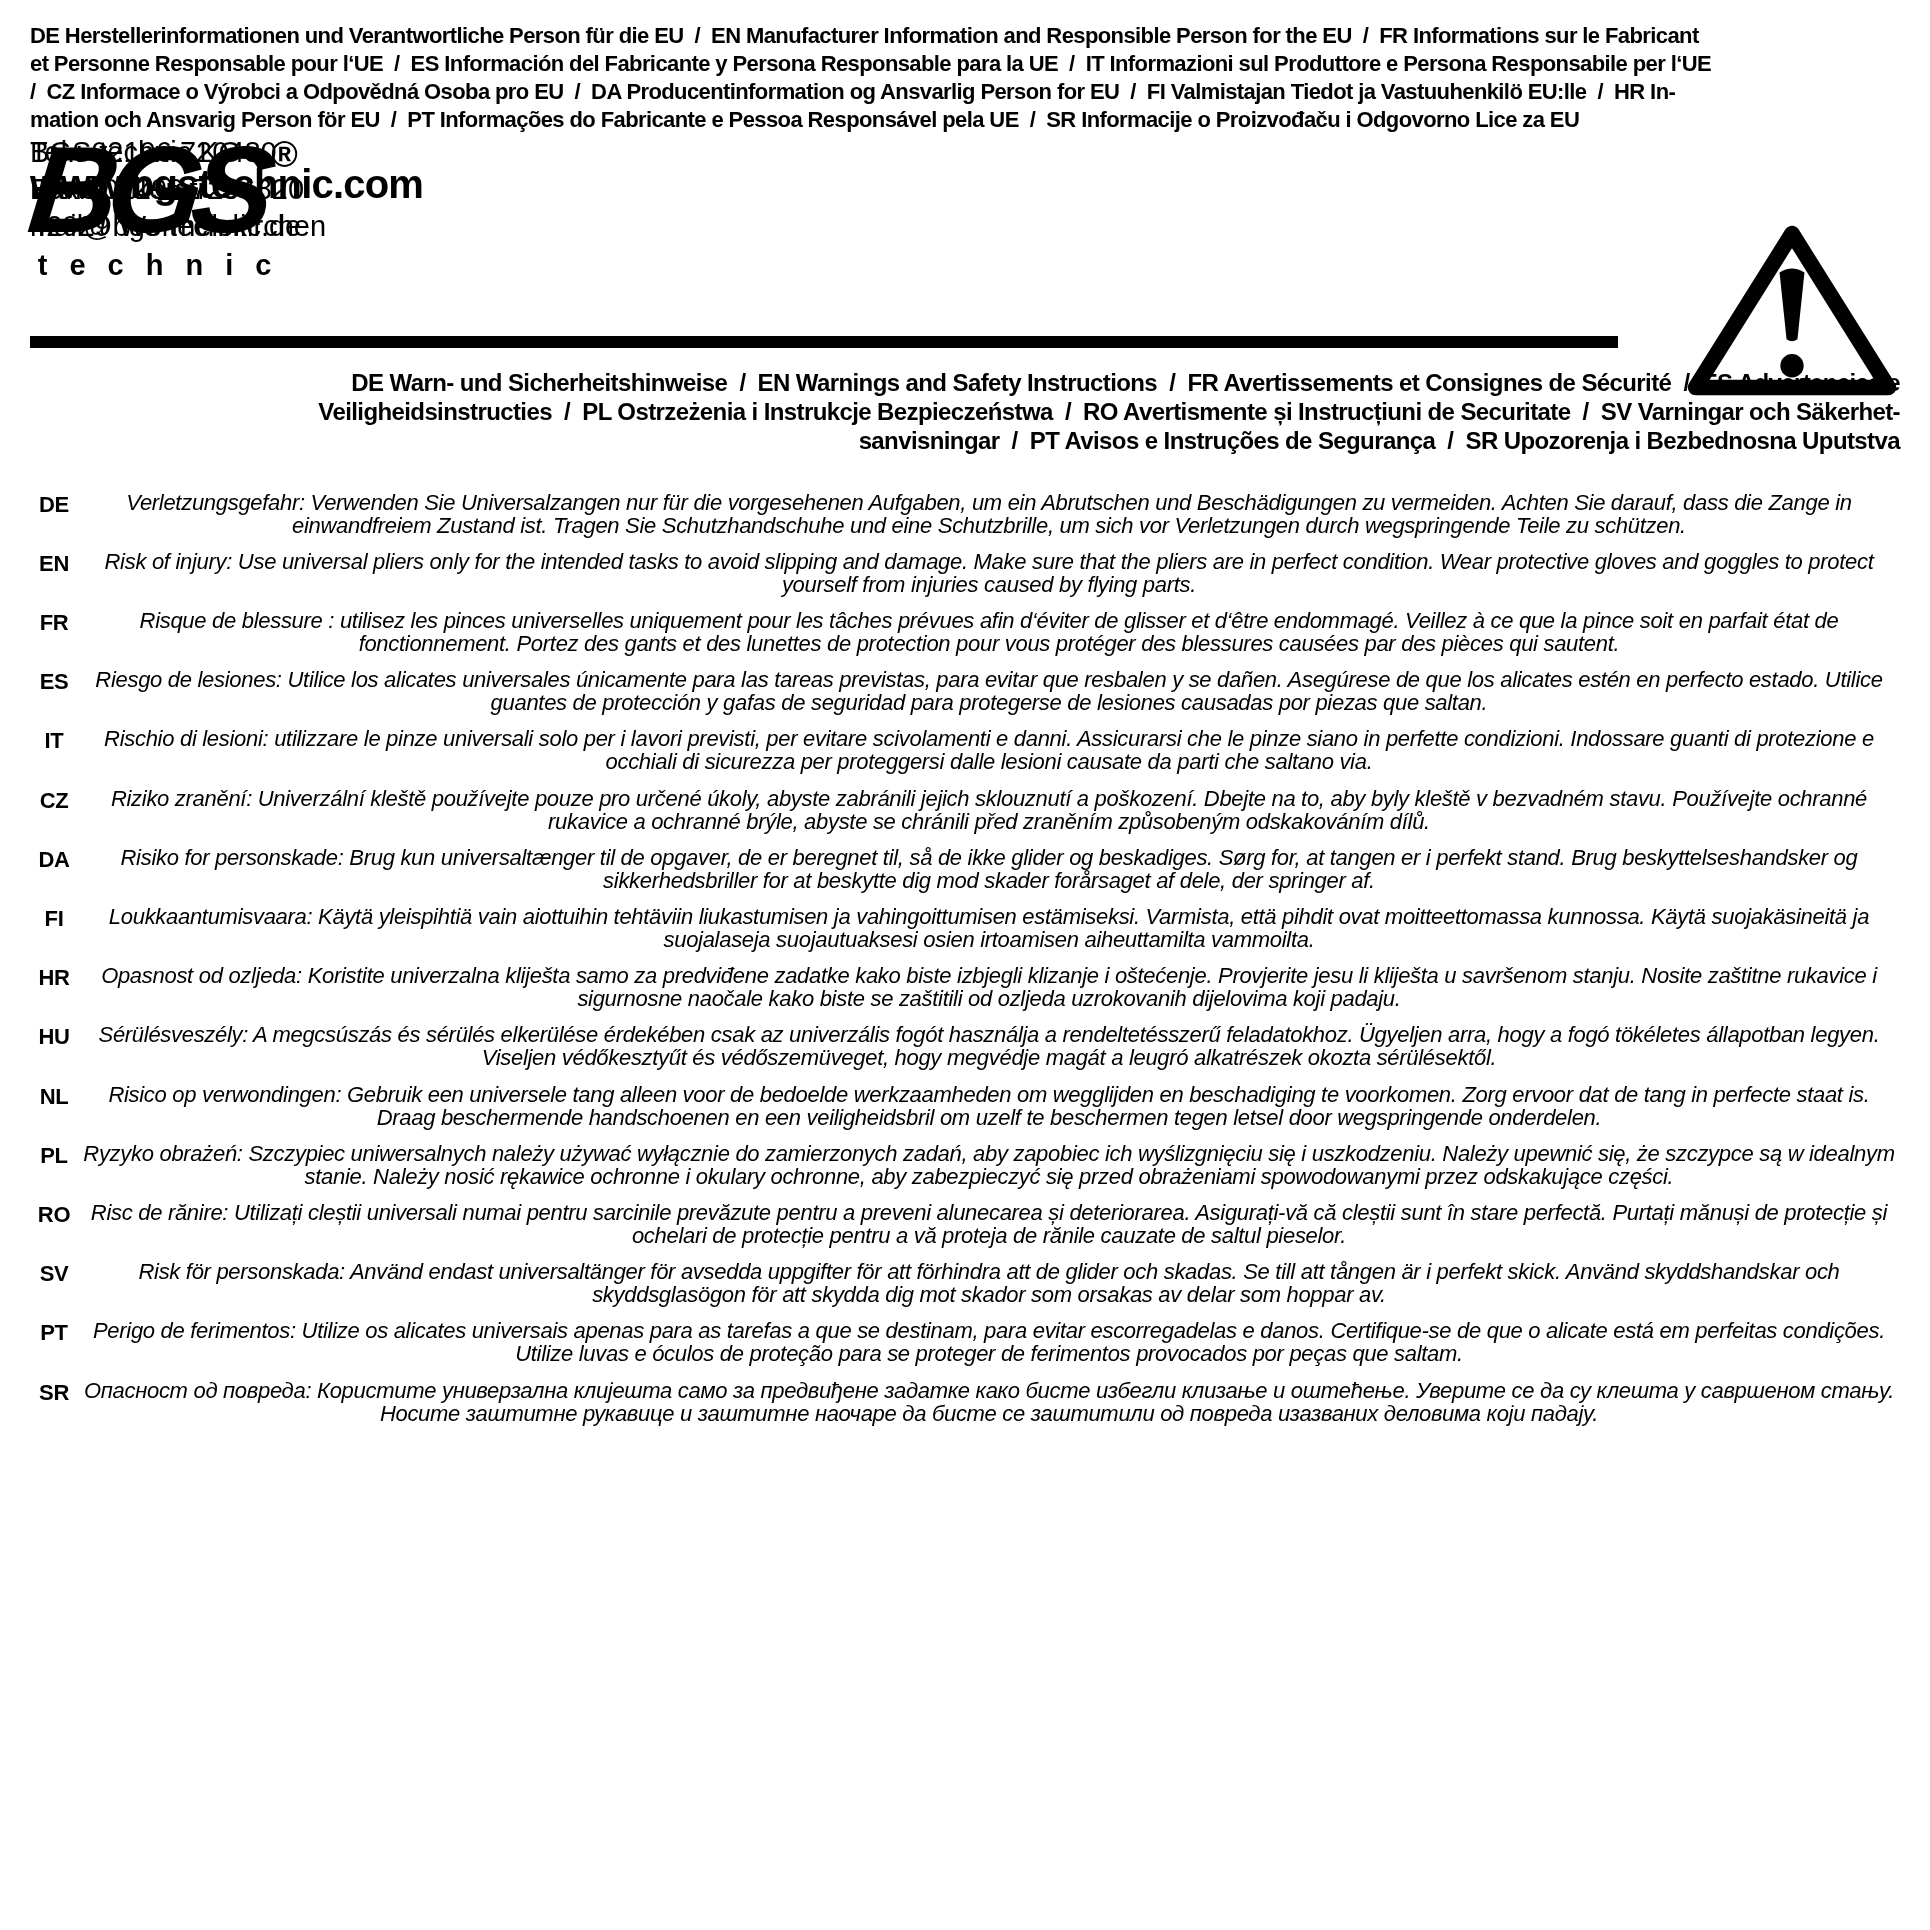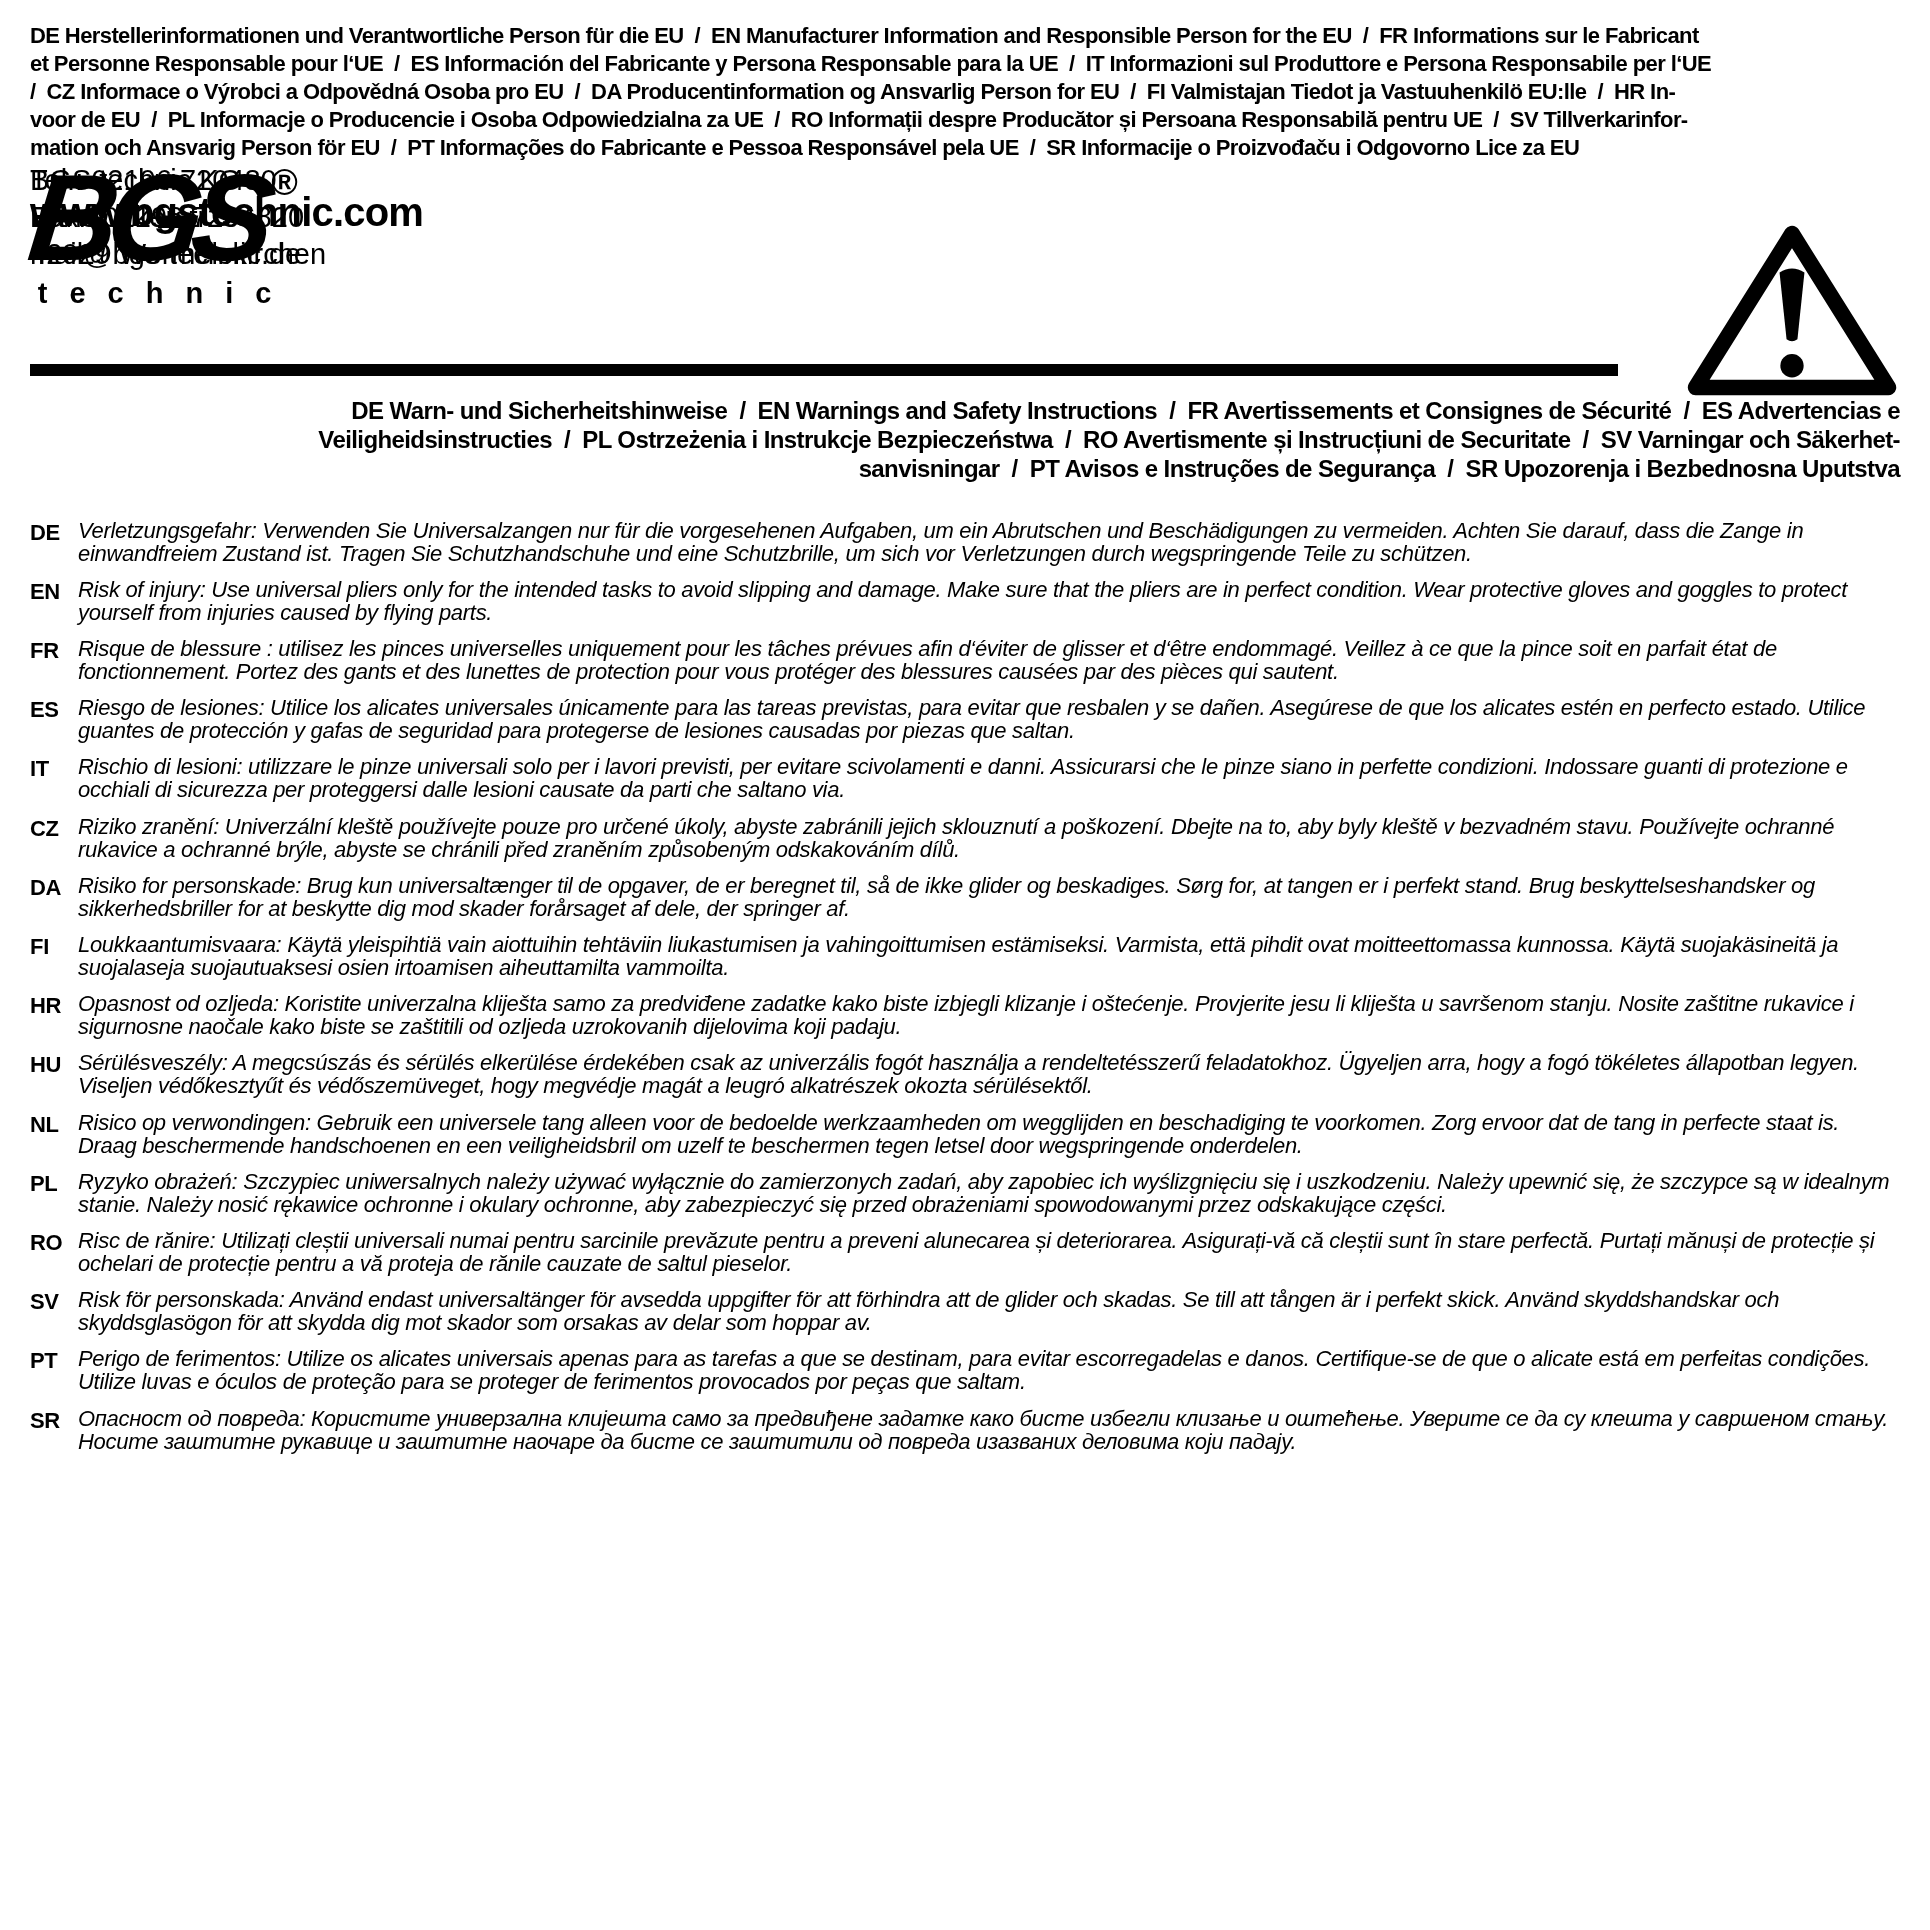--- a/index.html
+++ b/index.html
@@ -50,21 +50,21 @@
 
   
   .whdr { margin: 20px 30px 0 30px; }
   .whdr-line {
     font-size: 24px; font-weight: bold; line-height: 29px;
     letter-spacing: -0.6px; white-space: pre; text-align: right;
   }
 
   
   .wlist { margin: 36px 30px 0 30px; }
-  .wrow { display: flex; margin-bottom: 13.2px; }
+  .wrow { display: flex; margin-bottom: 13.2px; text-align: center; }
   .wcode {
     flex: 0 0 48px; font-weight: bold;
     font-size: 22px; line-height: 27px; letter-spacing: -0.3px;
   }
   .wtext {
     flex: 1 1 auto;
     font-size: 22px; line-height: 23px; letter-spacing: -0.3px; font-style: italic;
   }
 </style>
 </head>
@@ -72,21 +72,20 @@
 
 <div class="hdr">
 
     <div class="hdr-line">DE Herstellerinformationen und Verantwortliche Person für die EU  /  EN Manufacturer Information and Responsible Person for the EU  /  FR Informations sur le Fabricant</div>
 
     <div class="hdr-line">et Personne Responsable pour l‘UE  /  ES Información del Fabricante y Persona Responsable para la UE  /  IT Informazioni sul Produttore e Persona Responsabile per l‘UE</div>
 
     <div class="hdr-line">/  CZ Informace o Výrobci a Odpovědná Osoba pro EU  /  DA Producentinformation og Ansvarlig Person for EU  /  FI Valmistajan Tiedot ja Vastuuhenkilö EU:lle  /  HR In-</div>
 
 
-    <div class="hdr-line">voor de EU  /  PL Informacje o Producencie i Osoba Odpowiedzialna za UE  /  RO Informații despre Producător și Persoana Responsabilă pentru UE  /  SV Tillverkarinfor-</div>
 
     <div class="hdr-line">mation och Ansvarig Person för EU  /  PT Informações do Fabricante e Pessoa Responsável pela UE  /  SR Informacije o Proizvođaču i Odgovorno Lice za EU</div>
   </div>
 
 <div class="band">
   <div class="logo">
     <div class="logo-main">
       <span class="logo-bgs">BGS</span><span class="logo-reg">®</span>
     </div>
     <div class="logo-sub">technic</div>

